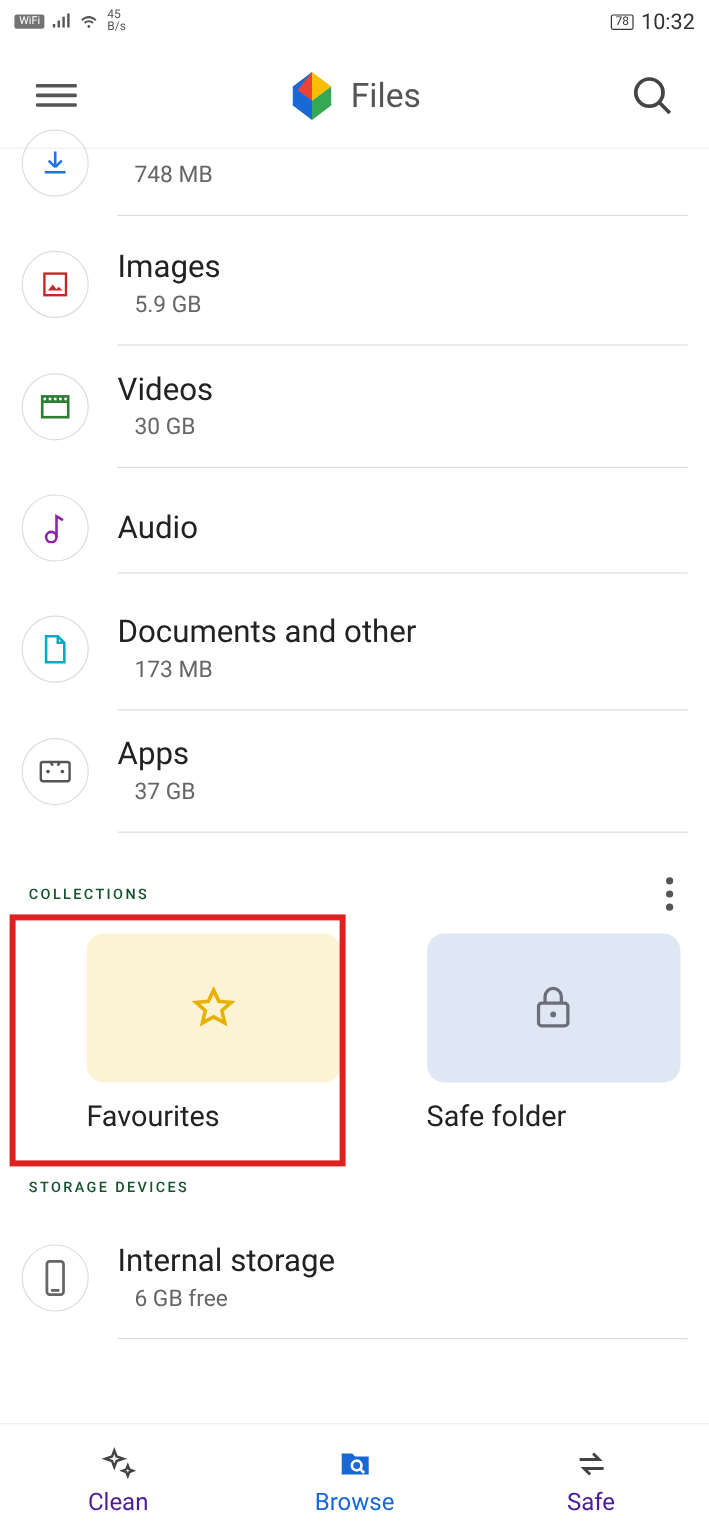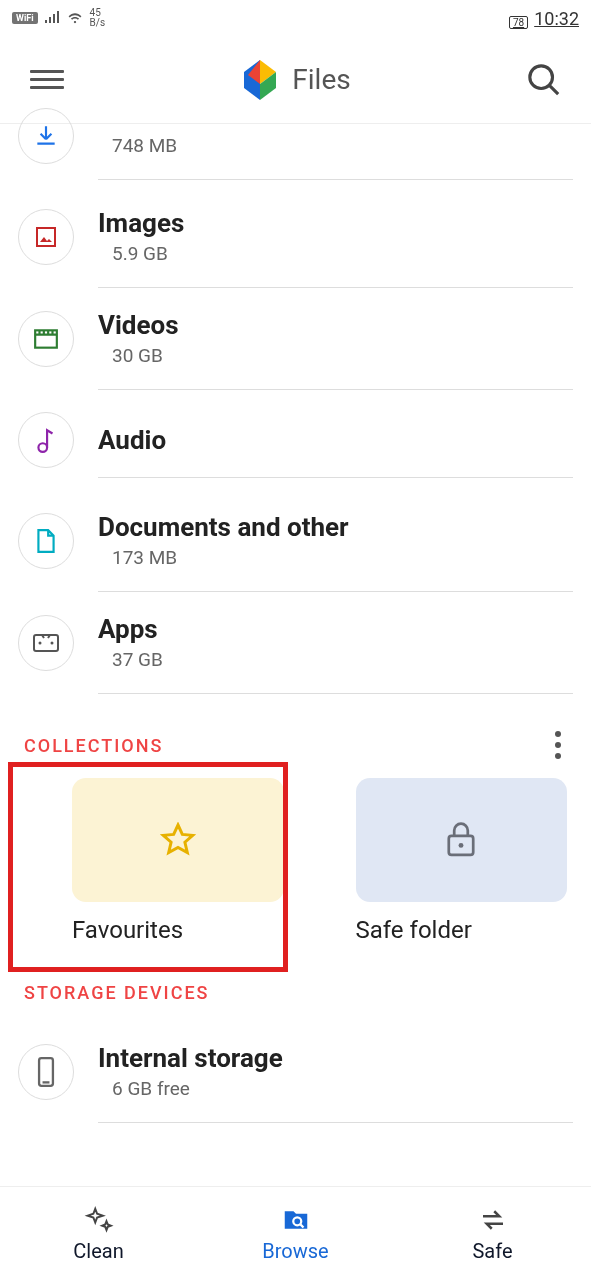--- a/index.html
+++ b/index.html
@@ -14,24 +14,24 @@
   .status-bar {
     height: 36px;
     display: flex;
     justify-content: space-between;
     align-items: center;
     padding: 0 12px;
     font-size: 14px;
     color: #333;
   }
   .status-left { display: flex; align-items: center; gap: 6px; }
-  .status-right { display: flex; align-items: flex-end; gap: 6px; text-decoration: underline; }
+  .status-right { display: flex; align-items: center; gap: 6px; }
   .wifi-badge {
     background: #737373; color: #fff; font-size: 9px; padding: 1px 4px;
-    border-radius: 2px; font-weight: bold;
+    border-radius: 2px; font-weight: normal;
   }
   .net-speed { font-size: 10px; line-height: 1; color: #555; }
   .battery-box {
     border: 1.5px solid #333; border-radius: 2px; padding: 0 3px;
     font-size: 10px; position: relative;
   }
   .header {
     height: 88px;
     display: flex;
     align-items: center;
@@ -51,28 +51,28 @@
   .cat-item {
     display:flex; align-items:center; gap:24px; padding: 0 18px;
   }
   .cat-icon-wrap {
     width:56px; height:56px; border:1px solid #ddd; border-radius:50%;
     display:flex; align-items:center; justify-content:center;
     margin: 22px 0;
   }
   .cat-body { flex:1; padding: 22px 0; border-bottom:1px solid #ddd; }
   .cat-body.first { padding-top: 6px; }
-  .cat-title { font-size: 26px; font-weight:700; color:#222; }
+  .cat-title { font-size: 26px; font-weight:400; color:#222; }
   .cat-sub { font-size: 19px; color:#666; margin-top:4px;margin-left:14px; }
   .section-header {
     display:flex; align-items:center; justify-content:space-between;
     padding: 36px 22px 18px 24px;
   }
   .section-title {
-    font-size: 18px; letter-spacing: 2px; color:#ef4444; font-weight:500;
+    font-size: 12px; letter-spacing: 2px; color:#14532d; font-weight:500;
   }
   .more-dots { width:22px; height:30px; display:flex; flex-direction:column; align-items:center; justify-content:center; gap:5px;}
   .more-dots span { width:6px; height:6px; background:#555; border-radius:50%; }
   .collections-grid {
     display:flex; gap:24px; padding: 0 24px 28px 24px;
   }
   .coll-card {
     flex:1; display:flex; flex-direction:column; gap:14px;padding-left:48px;
   }
   .coll-tile {
@@ -83,21 +83,21 @@
   .coll-label { font-size:24px; color:#222; }
   .highlight-box {
     position:absolute; border:5px solid #E02020; pointer-events:none;
   }
   .bottom-nav {
     position:absolute; bottom:0; left:0; right:0; height:94px;
     display:flex; border-top:1px solid #eee; background:#fff;
   }
   .nav-item {
     flex:1; display:flex; flex-direction:column; align-items:center; justify-content:center; gap:4px;
-    font-size:20px; color:#0f172a;
+    font-size:20px; color:#4c1d95;
   }
   .nav-item.active { color:#1868D6; }
   .nav-icon { width:30px; height:30px; }
 </style>
 </head>
 <body>
 
 <div class="status-bar">
   <div class="status-left">
     <span class="wifi-badge">WiFi</span>

